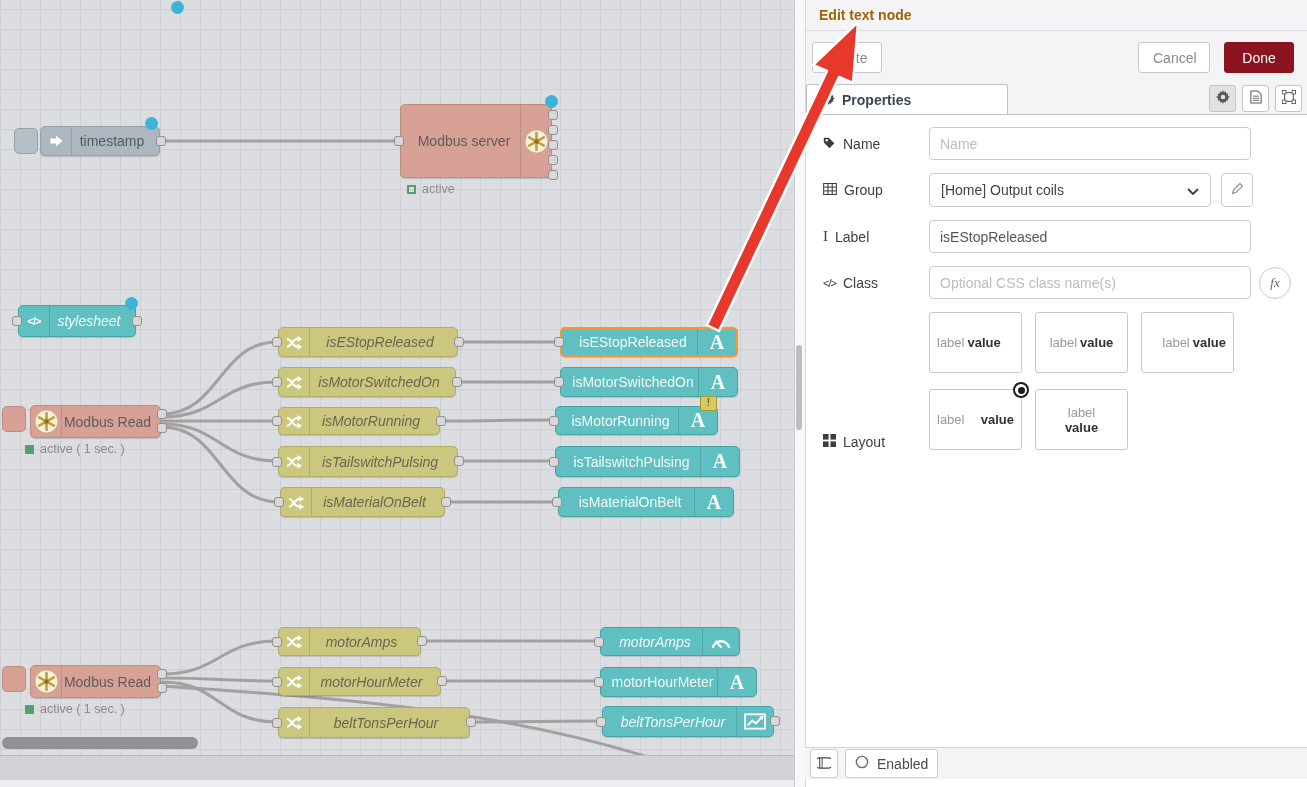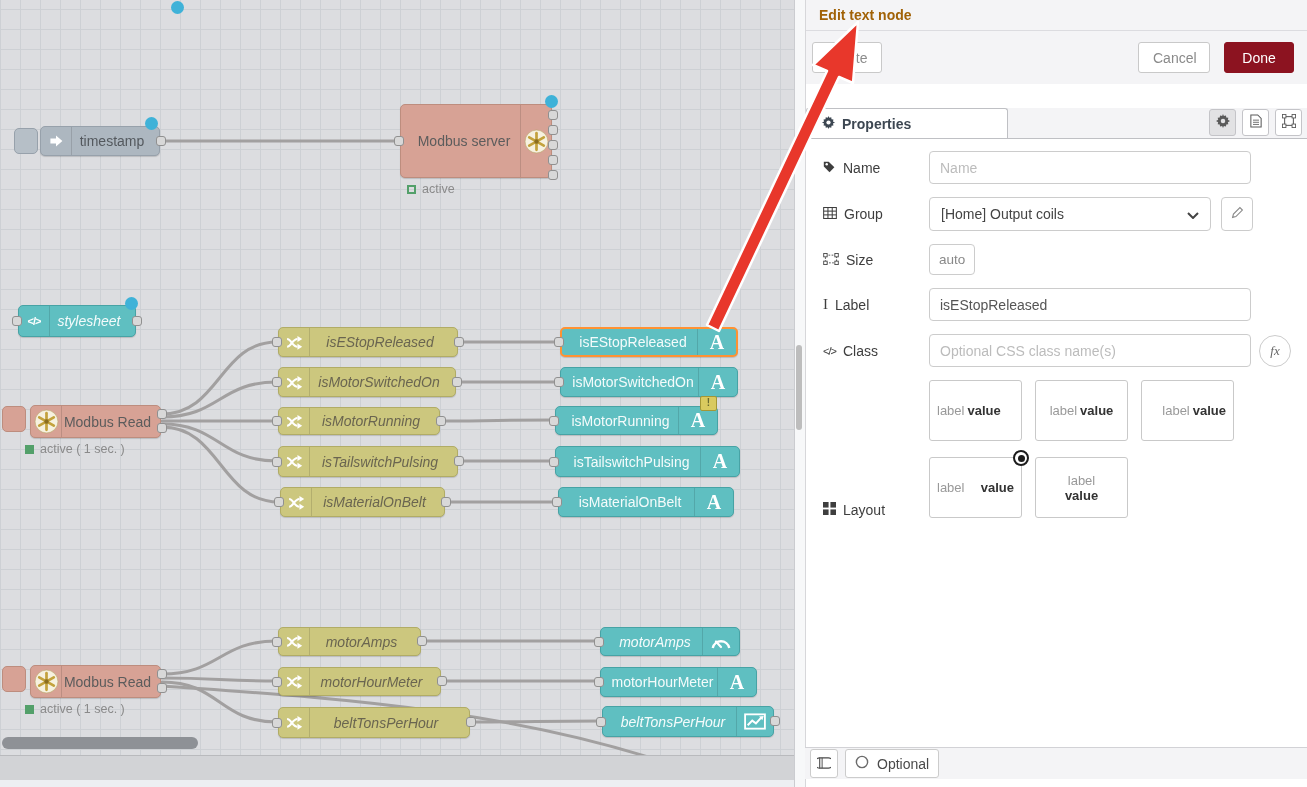--- a/index.html
+++ b/index.html
@@ -61,21 +61,21 @@
          border-left:1px solid #d7d7da;box-sizing:border-box;font-size:14px;color:#444;}
   #p-header{height:30px;background:#f4f4f6;border-bottom:1px solid #dcdce0;line-height:30px;
             padding-left:13px;font-weight:bold;color:#a16207;}
   #p-toolbar{position:relative;height:53px;background:#f4f4f6;}
   .btn{position:absolute;top:11px;height:31px;background:#fff;border:1px solid #c9c9c9;
        border-radius:3px;font-size:14px;color:#8c8c8c;padding:0 14px;cursor:pointer;
        font-family:inherit;}
   #btn-delete{left:6px;width:70px;}
   #btn-cancel{right:97px;width:72px;color:#8a8a8a;}
   #btn-done{right:13px;width:70px;background:#8c1320;border-color:#8c1320;color:#fff;}
-  #p-tabbar{position:relative;height:30px;background:#f4f4f6;border-bottom:1px solid #bfc0c4;margin-top:24px;}
+  #p-tabbar{position:relative;height:30px;background:#f4f4f6;border-bottom:1px solid #bfc0c4;}
   #tab-props{position:absolute;left:0;top:0;width:202px;height:30px;background:#fff;
              border:1px solid #bfc0c4;border-bottom:none;border-radius:3px 3px 0 0;
              box-sizing:border-box;display:flex;align-items:center;gap:7px;padding-left:15px;
              font-weight:bold;color:#3d4752;z-index:2;}
   .tb-btn{position:absolute;top:1px;height:27px;width:27px;background:#fff;border:1px solid #c4c4c8;
           border-radius:3px;box-sizing:border-box;display:flex;align-items:center;
           justify-content:center;color:#5a5a5a;}
   .tb-btn.on{background:#e2e2e4;}
   #p-form{position:relative;background:#fff;padding:12px 0 0 17px;}
   .frow{display:flex;align-items:center;margin-bottom:13px;}
@@ -494,33 +494,20 @@
               <polyline points="1,1 6,6 11,1" fill="none" stroke="#444" stroke-width="2"></polyline>
             </svg></span>
       </div>
       <div class="sq-btn">
         <span><svg width="13" height="13" viewBox="0 0 16 16">
               <path d="M2 14l1-4 8-8 3 3-8 8z" fill="none" stroke="#8a8a8a" stroke-width="1.4"></path>
             </svg></span>
       </div>
     </div>
 
-    <div class="frow">
-      <div class="flbl">
-        <span><svg width="16" height="12" viewBox="0 0 18 14">
-              <rect x="2.5" y="2.5" width="13" height="9" fill="none" stroke="#3e3e3e" stroke-dasharray="2 1.6"></rect>
-              <rect x="0.5" y="0.5" width="4" height="4" fill="#fff" stroke="#3e3e3e"></rect>
-              <rect x="13.5" y="0.5" width="4" height="4" fill="#fff" stroke="#3e3e3e"></rect>
-              <rect x="0.5" y="9.5" width="4" height="4" fill="#fff" stroke="#3e3e3e"></rect>
-              <rect x="13.5" y="9.5" width="4" height="4" fill="#fff" stroke="#3e3e3e"></rect>
-            </svg></span>
-        <span>Size</span>
-      </div>
-      <button id="size-btn">auto</button>
-    </div>
 
     <div class="frow">
       <div class="flbl">
         <span style="font-family:'Liberation Serif','DejaVu Serif',serif;font-size:15px;color:#3e3e3e;">I</span>
         <span>Label</span>
       </div>
       <input class="inp" value="isEStopReleased" style="">
     </div>
 
     <div class="frow">
@@ -585,19 +572,19 @@
     <span><svg width="14" height="12" viewBox="0 0 16 14">
           <path d="M3 1h10.2a1.4 1.4 0 0 1 0 12H3z" fill="#fff" stroke="#4a4a4a" stroke-width="1.3"></path>
           <path d="M3 1a1.6 1.6 0 0 0 0 12" fill="none" stroke="#4a4a4a" stroke-width="1.3"></path>
           <line x1="5.8" y1="1" x2="5.8" y2="13" stroke="#4a4a4a" stroke-width="1.1"></line>
         </svg></span>
   </div>
   <div class="ft-btn">
     <span><svg width="14" height="14" viewBox="0 0 14 14">
           <circle cx="7" cy="7" r="5.6" fill="none" stroke="#6b6b6b" stroke-width="1.4"></circle>
         </svg></span>
-    <span>Optional</span>
+    <span>Enabled</span>
   </div>
 </div>
 
 <svg id="arrow" width="1307" height="787">
   <polygon points="719,331 839,77 853,83 858,22 813,65 827,71 707,325" fill="#e8372b" stroke="#ffffff" stroke-width="2.5" stroke-linejoin="round"></polygon>
 </svg>
 
 </body></html>

